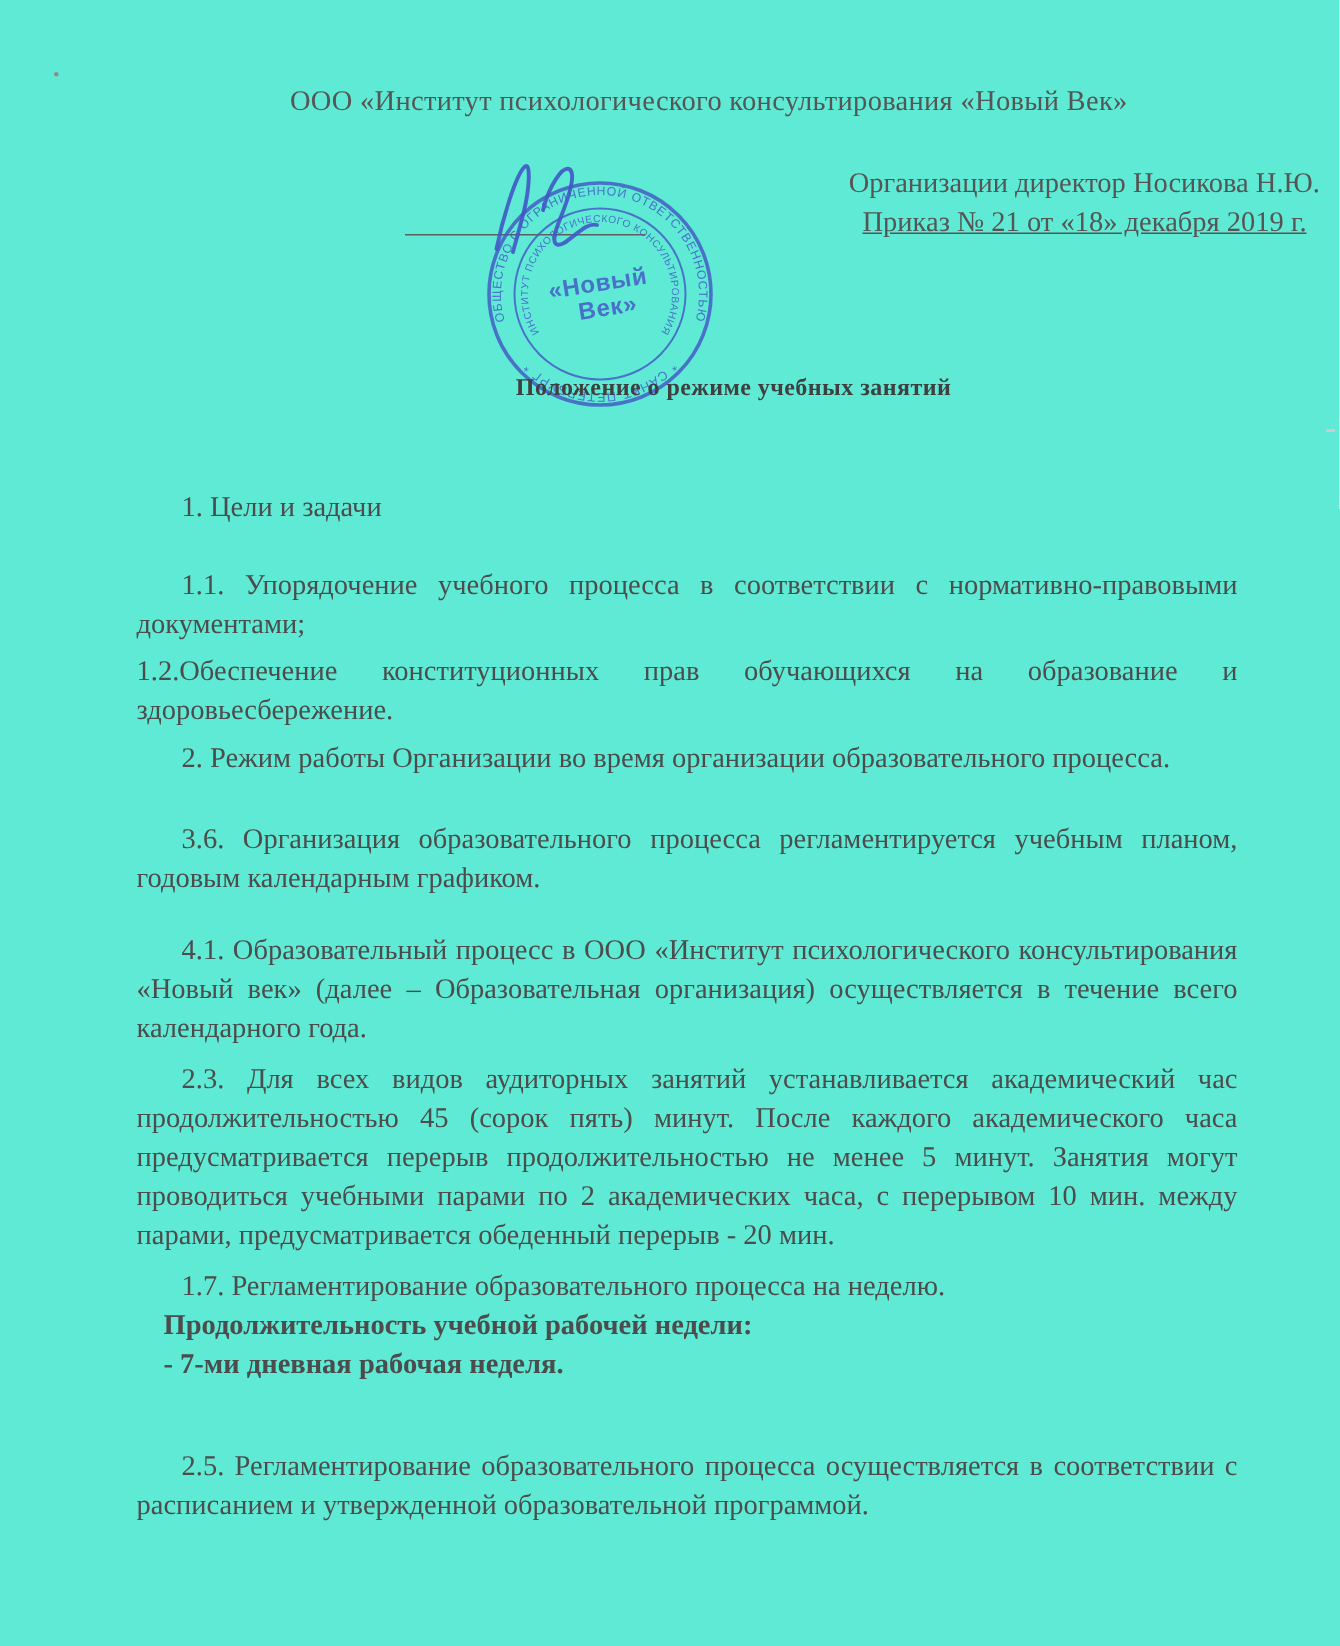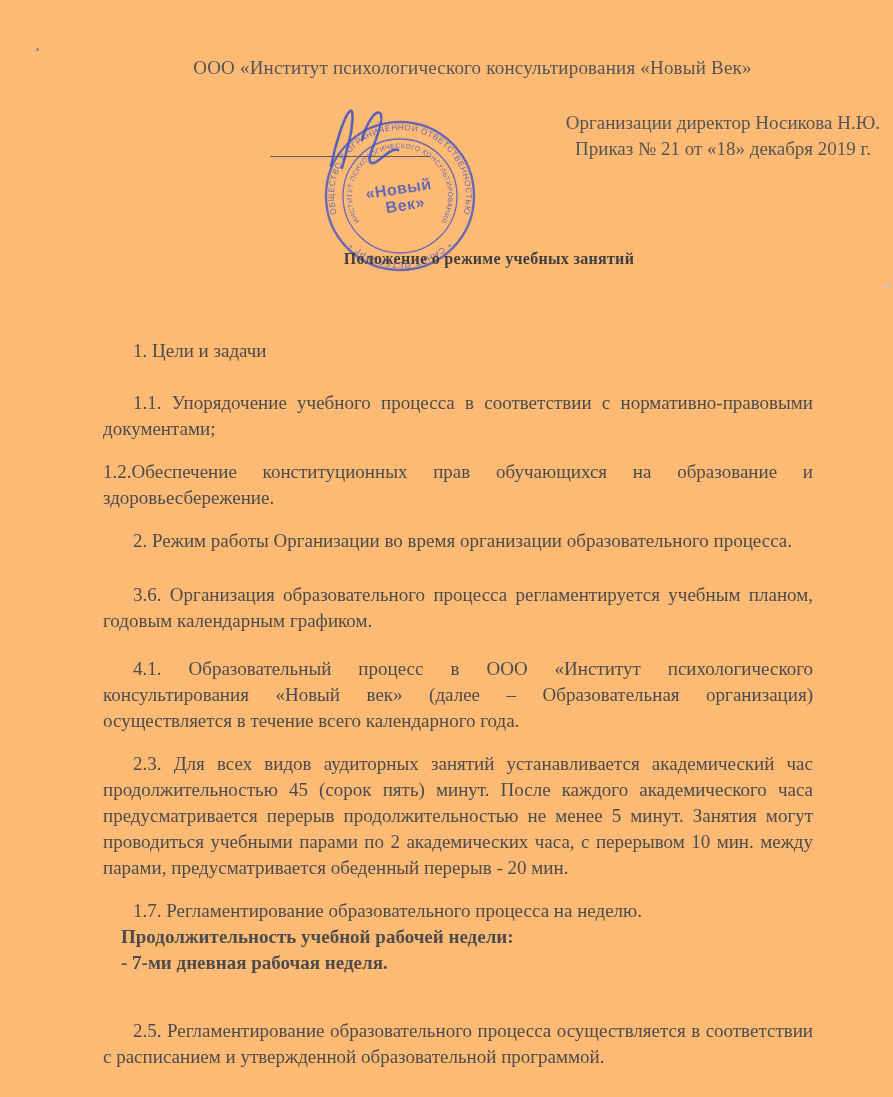--- a/index.html
+++ b/index.html
@@ -1,43 +1,43 @@
 <!DOCTYPE html>
 <html><head>
 <meta charset="utf-8">
 <style>
   html,body { margin:0; padding:0; background:#ffffff; }
   .page {
     position:relative; width:893px; height:1097px;
-    background:#fdba74; overflow:hidden;
+    background:#5eead4; overflow:hidden;
     font-family:"Liberation Serif", serif; color:#4c4c4c;
   }
   .artifact-dot { position:absolute; left:36px; top:48px; width:3px; height:3px;
     background:#8d8d8d; border-radius:50%; }
   .artifact-dash { position:absolute; left:884px; top:286px; width:6px; height:2px;
     background:#cccccc; }
   .org-header { position:absolute; top:57px; left:0; right:0; text-align:center;
     padding-left:52px; font-size:19px; letter-spacing:0.2px; color:#555; }
   .approve-block { position:absolute; top:110px; right:13px; text-align:right;
     font-size:19px; line-height:26px; color:#555; }
   .approve-title { font-weight:bold; font-size:19.5px; letter-spacing:0.5px;
     padding-right:66px; color:#3f3f3f; }
-  .approve-order { padding-right:9px; }
+  .approve-order { padding-right:9px;text-decoration:underline; }
   .sig-line { position:absolute; top:142px; left:270px; width:160px; height:14px;
     border-bottom:1.6px solid #5f5f5f; }
   .signature { position:absolute; left:322px; top:102px; opacity:0.88; }
   .stamp { position:absolute; left:314px; top:110px; opacity:0.8; }
   .stamp text { font-family:"Liberation Sans", sans-serif; }
   .stamp .center-name { font-weight:bold; letter-spacing:0.5px; }
   .doc-title { position:absolute; top:250px; left:0; right:0; text-align:center;
     padding-left:85px; font-weight:bold; font-size:16px; color:#3f3f3f;
     letter-spacing:0.3px; }
   .body-text { position:absolute; top:321px; left:86px; width:744px;
     font-size:19px; line-height:26px; }
-  .para { margin:17px; }
+  .para { margin:5px; }
   .justify { text-align:justify; }
   .ind { text-indent:30px; }
   .mb26 { margin-bottom:26px; }
   .mb6  { margin-bottom:6px; }
   .mb28 { margin-bottom:28px; }
   .mb22 { margin-bottom:22px; }
   .mb8  { margin-bottom:8px; }
   .mb42 { margin-bottom:42px; }
   .subline { text-indent:18px;font-weight:bold; }
 </style>

